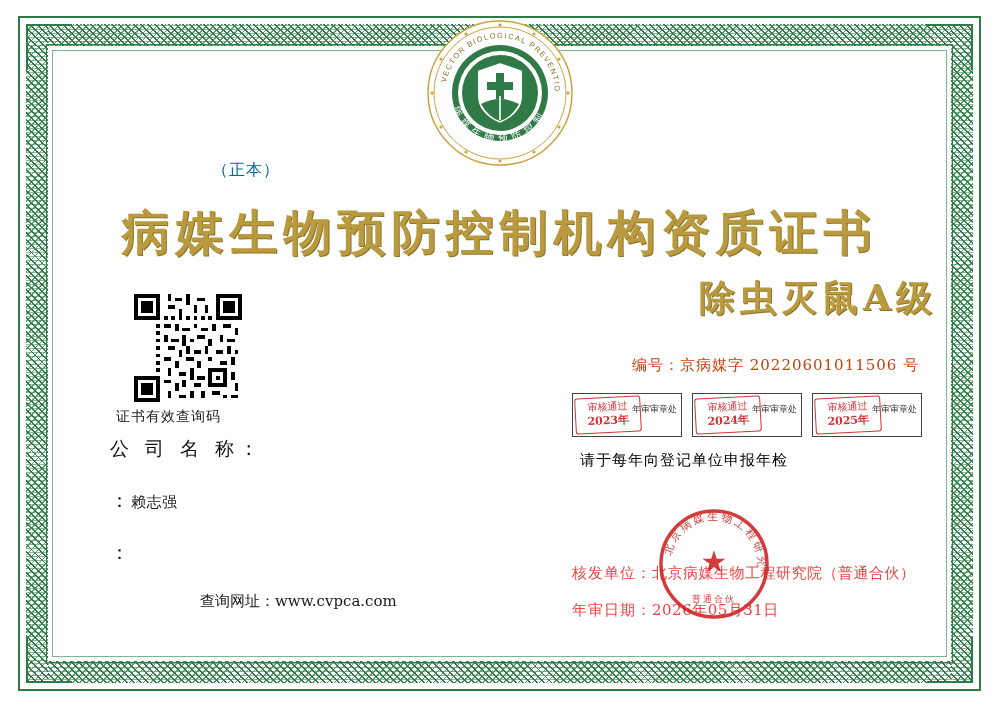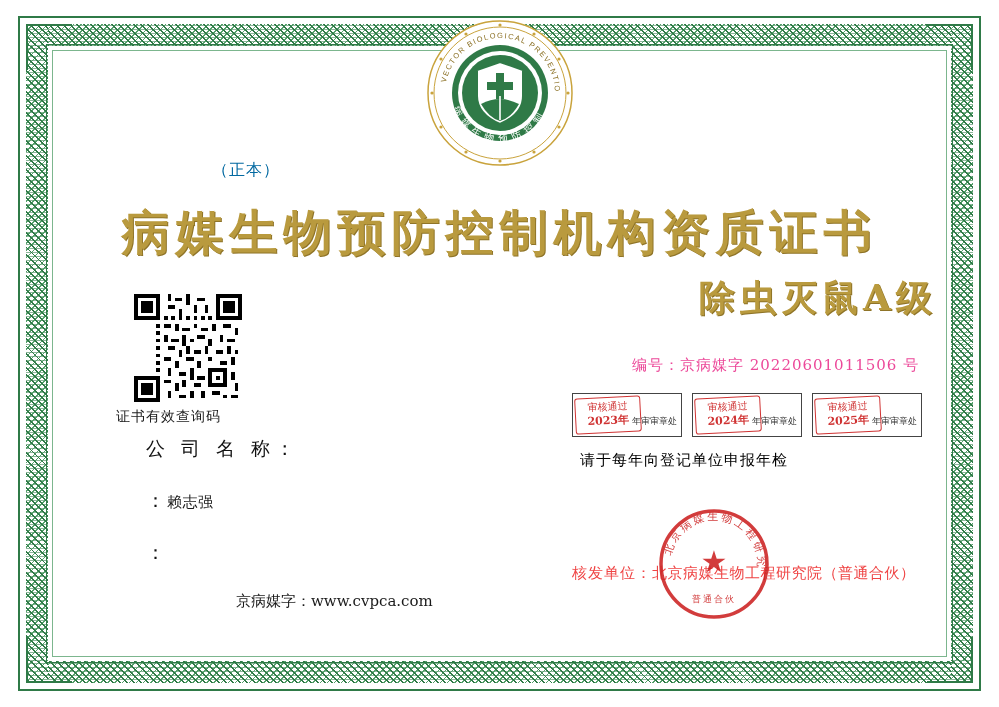--- a/index.html
+++ b/index.html
@@ -166,21 +166,20 @@
     color: #1a1a1a;
     letter-spacing: 1px;
   }
 
   
   .fields {
     position: absolute;
     left: 48px;
     top: 380px;
     width: 430px;
-    margin-left: 36px;
   }
   .field-row {
     display: flex;
     align-items: baseline;
     margin-bottom: 26px;
     font-family: "DejaVu Serif", serif;
   }
   .field-label {
     font-size: 19px;
     color: #111;
@@ -215,21 +214,21 @@
   
   .right-col {
     position: absolute;
     left: 510px;
     top: 300px;
     width: 390px;
   }
   .serial-line {
     font-family: "DejaVu Serif", serif;
     font-size: 15px;
-    color: #ec4899;
+    color: #c2410c;
     letter-spacing: 1px;
     margin-left: 60px;
   }
   .stamps-row {
     position: relative;
     margin-top: 18px;
     height: 46px;
     width: 352px;
   }
   .stamp-box {
@@ -240,21 +239,21 @@
     border: 1px solid #444;
     box-sizing: border-box;
     background: #fff;
   }
   .stamp-box.b1 { left: 0; }
   .stamp-box.b2 { left: 120px; }
   .stamp-box.b3 { left: 240px; }
   .stamp-box-inner {
     position: absolute;
     right: 4px;
-    bottom: 8px;
+    bottom: 20px;
     font-family: "DejaVu Serif", serif;
     font-size: 9px;
     color: #333;
     white-space: nowrap;
   }
   .stamp-mark {
     position: absolute;
     left: 2px;
     top: 3px;
     width: 66px;
@@ -482,21 +481,21 @@
         <span class="field-label">公 司 名 称</span>
         <span class="field-colon">：</span>
       </div>
       <div class="field-row">
         <span class="field-colon">：</span>
         <span class="field-value">赖志强</span>
       </div>
       <div class="field-row">
         <span class="field-colon">：</span>
       </div>
-      <div class="site-line">京病媒字：www.cvpca.com</div>
+      <div class="site-line">查询网址：www.cvpca.com</div>
     </div>
 
     <div class="right-col">
       <div class="serial-line">
         <span>编号：</span><span>京病媒字  20220601011506</span>&nbsp;<span>号</span>
       </div>
 
       <div class="stamps-row">
         <div class="stamp-box b1">
           <div class="stamp-mark">
@@ -521,20 +520,23 @@
         </div>
       </div>
 
       <div class="annual-note">请于每年向登记单位申报年检</div>
     </div>
 
     <div class="issuer-block">
       <div class="issuer-row">
         <span class="lbl">核发单位：</span><span>北京病媒生物工程研究院（普通合伙）</span>
       </div>
+      <div class="issuer-row">
+        <span class="lbl">年审日期：</span><span>2026年05月31日</span>
+      </div>
     </div>
   </div>
 
   <div class="seal">
     <svg viewBox="0 0 116 116" width="116" height="116" xmlns="http://www.w3.org/2000/svg">
       <defs>
         <path id="sealArc" d="M 14,58 A 44,44 0 0 1 102,58" fill="none"></path>
       </defs>
       <circle cx="58" cy="58" r="53" fill="none" stroke="#cc2222" stroke-width="3.5"></circle>
       <text font-family="'DejaVu Serif',serif" font-size="11" fill="#cc2222" letter-spacing="2.5">

